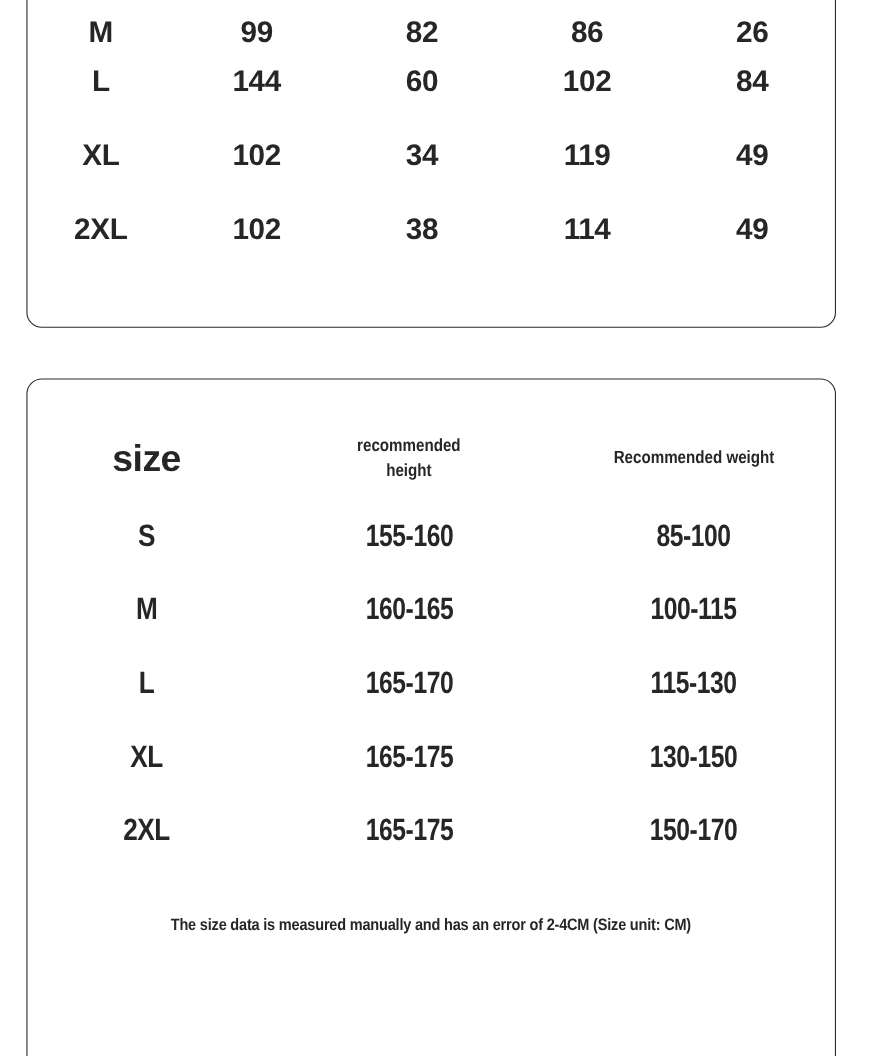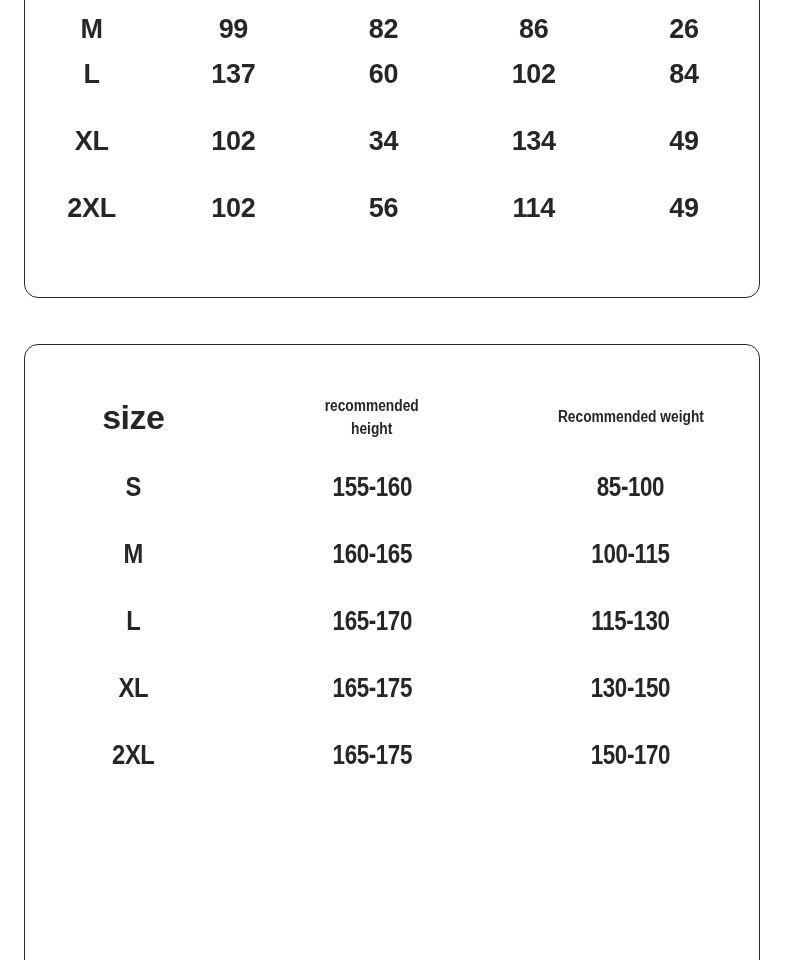--- a/index.html
+++ b/index.html
@@ -147,36 +147,36 @@
     <tbody>
       <tr class="row-clipped">
         <td>M</td>
         <td>99</td>
         <td>82</td>
         <td>86</td>
         <td>26</td>
       </tr>
       <tr>
         <td>L</td>
-        <td>137</td>
+        <td>144</td>
         <td>60</td>
         <td>102</td>
         <td>84</td>
       </tr>
       <tr>
         <td>XL</td>
         <td>102</td>
         <td>34</td>
-        <td>134</td>
+        <td>119</td>
         <td>49</td>
       </tr>
       <tr>
         <td>2XL</td>
         <td>102</td>
-        <td>56</td>
+        <td>38</td>
         <td>114</td>
         <td>49</td>
       </tr>
     </tbody>
   </table>
 </div>
 
 <div class="card" id="card-sizing">
   <table class="sizing-table">
     <colgroup>
@@ -219,13 +219,16 @@
         <td class="cell-range">130-150</td>
       </tr>
       <tr>
         <td class="cell-size">2XL</td>
         <td class="cell-range">165-175</td>
         <td class="cell-range">150-170</td>
       </tr>
     </tbody>
   </table>
 
+  <div class="footnote">
+    <span>The size data is measured manually and has an error of 2-4CM (Size unit: CM)</span>
+  </div>
 </div>
 
 </body></html>

